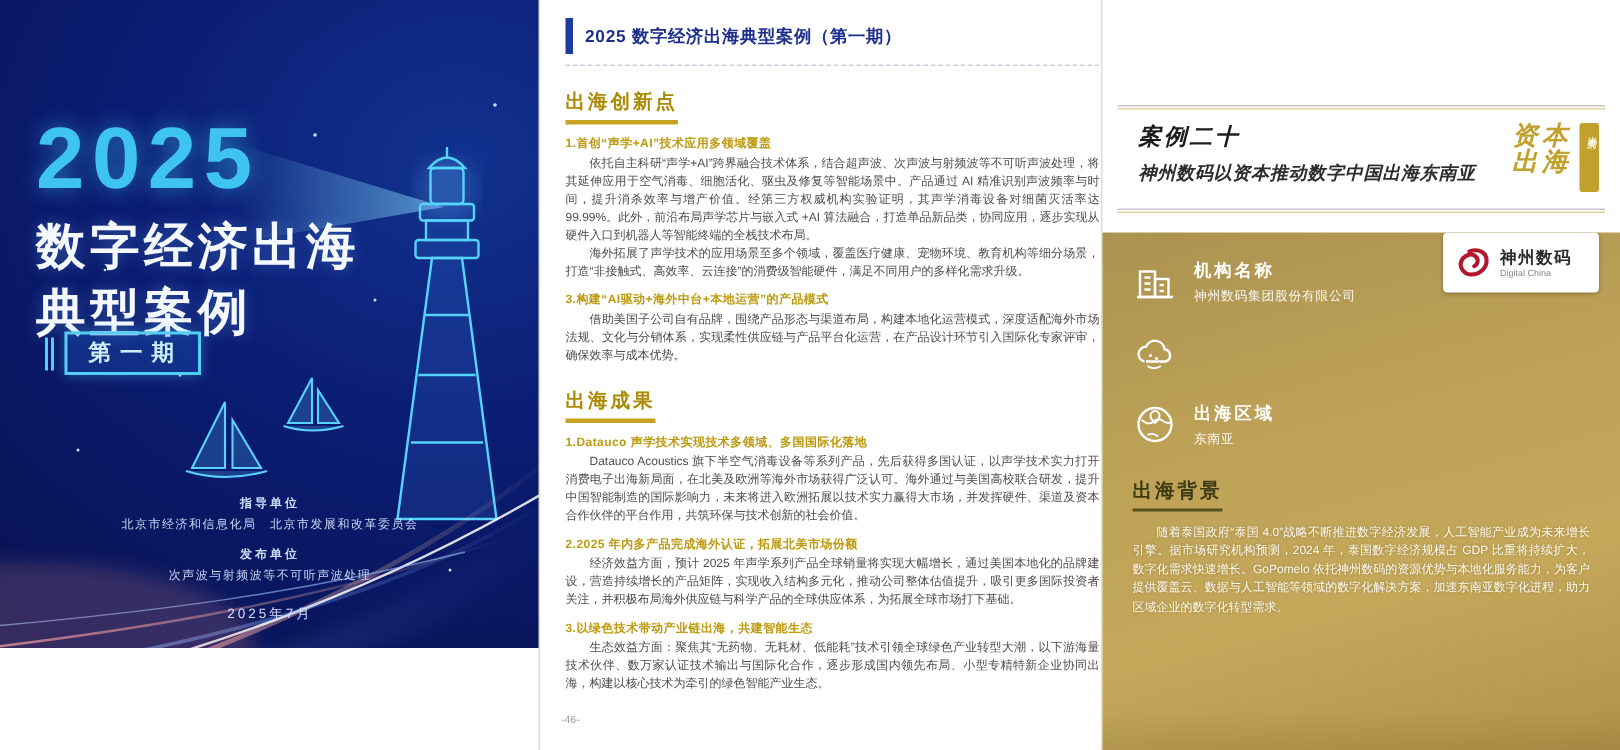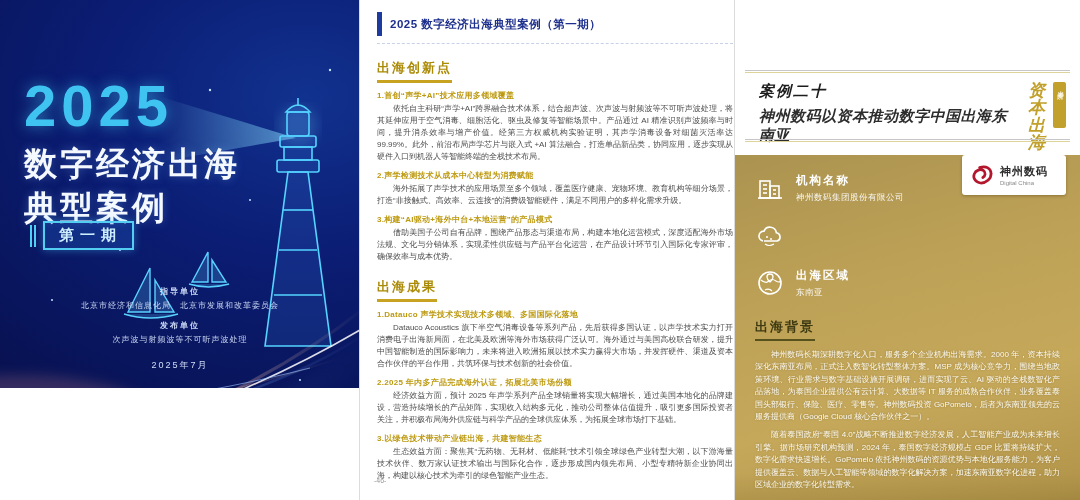--- a/index.html
+++ b/index.html
@@ -1,21 +1,21 @@
 <!DOCTYPE html>
 <html><head>
 <meta charset="utf-8">
 <style>
   * { margin:0; padding:0; box-sizing:border-box; }
   html,body { width:1080px; height:500px; overflow:hidden; background:#fff;
     font-family:"Liberation Sans","DejaVu Sans",sans-serif; }
   .canvas { position:relative; width:1080px; height:500px; }
 
   
-  .cover { position:absolute; left:0; top:0; width:360px; height:388px; overflow:hidden;
+  .cover { position:absolute; left:0; top:0; width:360px; height:432px; overflow:hidden;
     background:radial-gradient(130% 90% at 85% 25%, #11328f 0%, #0b1d74 45%, #081253 100%); }
   .cover-art { position:absolute; left:0; top:0; width:360px; height:500px; }
   .cover-year { position:absolute; left:24px; top:72px; font-size:58px; font-weight:bold;
     letter-spacing:5px; color:#3fc4f2; text-shadow:0 0 14px rgba(63,196,242,.55); }
   .cover-title { position:absolute; left:24px; color:#f4f8ff; font-weight:bold; font-size:33px;
     letter-spacing:3px; text-shadow:0 0 10px rgba(120,180,255,.35); }
   .t1 { top:142px; } .t2 { top:186px; }
   .issue-badge { position:absolute; left:30px; top:221px; display:flex; align-items:center; }
   .badge-bars { width:7px; height:22px; margin-right:6px;
     background:linear-gradient(90deg,#4fd0f5 0 2px,transparent 2px 4px,#4fd0f5 4px 6px,transparent 6px); }
@@ -43,21 +43,21 @@
   .pageno { position:absolute; left:14px; bottom:16px; font-size:7px; color:#9a9a9a; }
 
   
   .right { left:735px; width:345px; }
   .double-rule { position:absolute; left:10px; right:10px; height:3px;
     border-top:1px solid #c6c6c6; border-bottom:1px solid #ddd49b; }
   .rule-top { top:70px; } .rule-bottom { top:139px; }
   .case-header { position:absolute; left:24px; right:14px; top:82px; display:flex;
     justify-content:space-between; align-items:flex-start;font-style:italic; }
   .case-label { font-size:15px; font-weight:bold; color:#1c1c1c; letter-spacing:2px; }
-  .case-title { font-size:15px; font-weight:bold; color:#2d2d2d; margin-top:6px; letter-spacing:.5px; }
+  .case-title { font-size:12px; font-weight:bold; color:#2d2d2d; margin-top:6px; letter-spacing:.5px; }
   .cat-group { display:flex; align-items:flex-start; }
   .cat-big { font-size:17px; font-weight:bold; color:#c2a02c; line-height:1.02;
     letter-spacing:3px; text-align:right; }
   .cat-tag { margin-left:5px; background:#c2a02c; color:#fffdf2; font-size:6px;
     writing-mode:vertical-rl; letter-spacing:1px; padding:4px 2px; border-radius:2px; height:46px; }
 
   .gold-block { position:absolute; left:0; top:155px; width:345px; height:438px; overflow:hidden;
     background:linear-gradient(165deg,#ab9350 0%, #bda156 30%, #c5a85a 55%, #b2954a 80%, #8e7637 100%); }
   .gold-inner { position:absolute; inset:0; padding:18px 20px 0 20px; z-index:2; }
   .info-row { display:flex; align-items:flex-start; margin-bottom:17px; }
@@ -172,21 +172,20 @@
   <section class="page mid">
     <div class="mid-header">
       <span class="hbar"></span>
       <span class="htext">2025 数字经济出海典型案例（第一期）</span>
     </div>
 
     <div class="sec">
       <div class="sec-head">出海创新点</div>
       <div class="item-title">1.首创“声学+AI”技术应用多领域覆盖</div>
       <p class="item-body">依托自主科研“声学+AI”跨界融合技术体系，结合超声波、次声波与射频波等不可听声波处理，将其延伸应用于空气消毒、细胞活化、驱虫及修复等智能场景中。产品通过 AI 精准识别声波频率与时间，提升消杀效率与增产价值。经第三方权威机构实验证明，其声学消毒设备对细菌灭活率达 99.99%。此外，前沿布局声学芯片与嵌入式 +AI 算法融合，打造单品新品类，协同应用，逐步实现从硬件入口到机器人等智能终端的全栈技术布局。</p>
-      <div class="item-title">2.声学检测技术从成本中心转型为消费赋能</div>
       <p class="item-body">海外拓展了声学技术的应用场景至多个领域，覆盖医疗健康、宠物环境、教育机构等细分场景，打造“非接触式、高效率、云连接”的消费级智能硬件，满足不同用户的多样化需求升级。</p>
       <div class="item-title">3.构建“AI驱动+海外中台+本地运营”的产品模式</div>
       <p class="item-body">借助美国子公司自有品牌，围绕产品形态与渠道布局，构建本地化运营模式，深度适配海外市场法规、文化与分销体系，实现柔性供应链与产品平台化运营，在产品设计环节引入国际化专家评审，确保效率与成本优势。</p>
     </div>
 
     <div class="sec">
       <div class="sec-head">出海成果</div>
       <div class="item-title">1.Datauco 声学技术实现技术多领域、多国国际化落地</div>
       <p class="item-body">Datauco Acoustics 旗下半空气消毒设备等系列产品，先后获得多国认证，以声学技术实力打开消费电子出海新局面，在北美及欧洲等海外市场获得广泛认可。海外通过与美国高校联合研发，提升中国智能制造的国际影响力，未来将进入欧洲拓展以技术实力赢得大市场，并发挥硬件、渠道及资本合作伙伴的平台作用，共筑环保与技术创新的社会价值。</p>
       <div class="item-title">2.2025 年内多产品完成海外认证，拓展北美市场份额</div>
@@ -281,19 +280,18 @@
             <path d="M20 8 C31 8 36 15 34 22 C32 30 22 34 14 31 C7 28 5 20 9 15 C13 10 21 10 24 14 C27 18 25 23 20 24" stroke="#b2172e" stroke-width="4.2" stroke-linecap="round" transform="rotate(-18 20 20)"></path>
           </svg>
           <div>
             <div class="logo-name">神州数码</div>
             <div class="logo-sub">Digital China</div>
           </div>
         </div>
 
         <div>
           <div class="bg-head">出海背景</div>
-          <p class="bg-para">神州数码长期深耕数字化入口，服务多个企业机构出海需求。2000 年，资本持续深化东南亚布局，正式注入数智化转型整体方案。MSP 成为核心竞争力，围绕当地政策环境、行业需求与数字基础设施开展调研，进而实现了云、AI 驱动的全栈数智化产品落地，为泰国企业提供公有云计算、大数据等 IT 服务的成熟合作伙伴，业务覆盖泰国头部银行、保险、医疗、零售等。神州数码投资 GoPomelo，后者为东南亚领先的云服务提供商（Google Cloud 核心合作伙伴之一）。</p>
           <p class="bg-para">随着泰国政府“泰国 4.0”战略不断推进数字经济发展，人工智能产业成为未来增长引擎。据市场研究机构预测，2024 年，泰国数字经济规模占 GDP 比重将持续扩大，数字化需求快速增长。GoPomelo 依托神州数码的资源优势与本地化服务能力，为客户提供覆盖云、数据与人工智能等领域的数字化解决方案，加速东南亚数字化进程，助力区域企业的数字化转型需求。</p>
         </div>
       </div>
     </div>
   </section>
 </div>
 
 </body></html>

